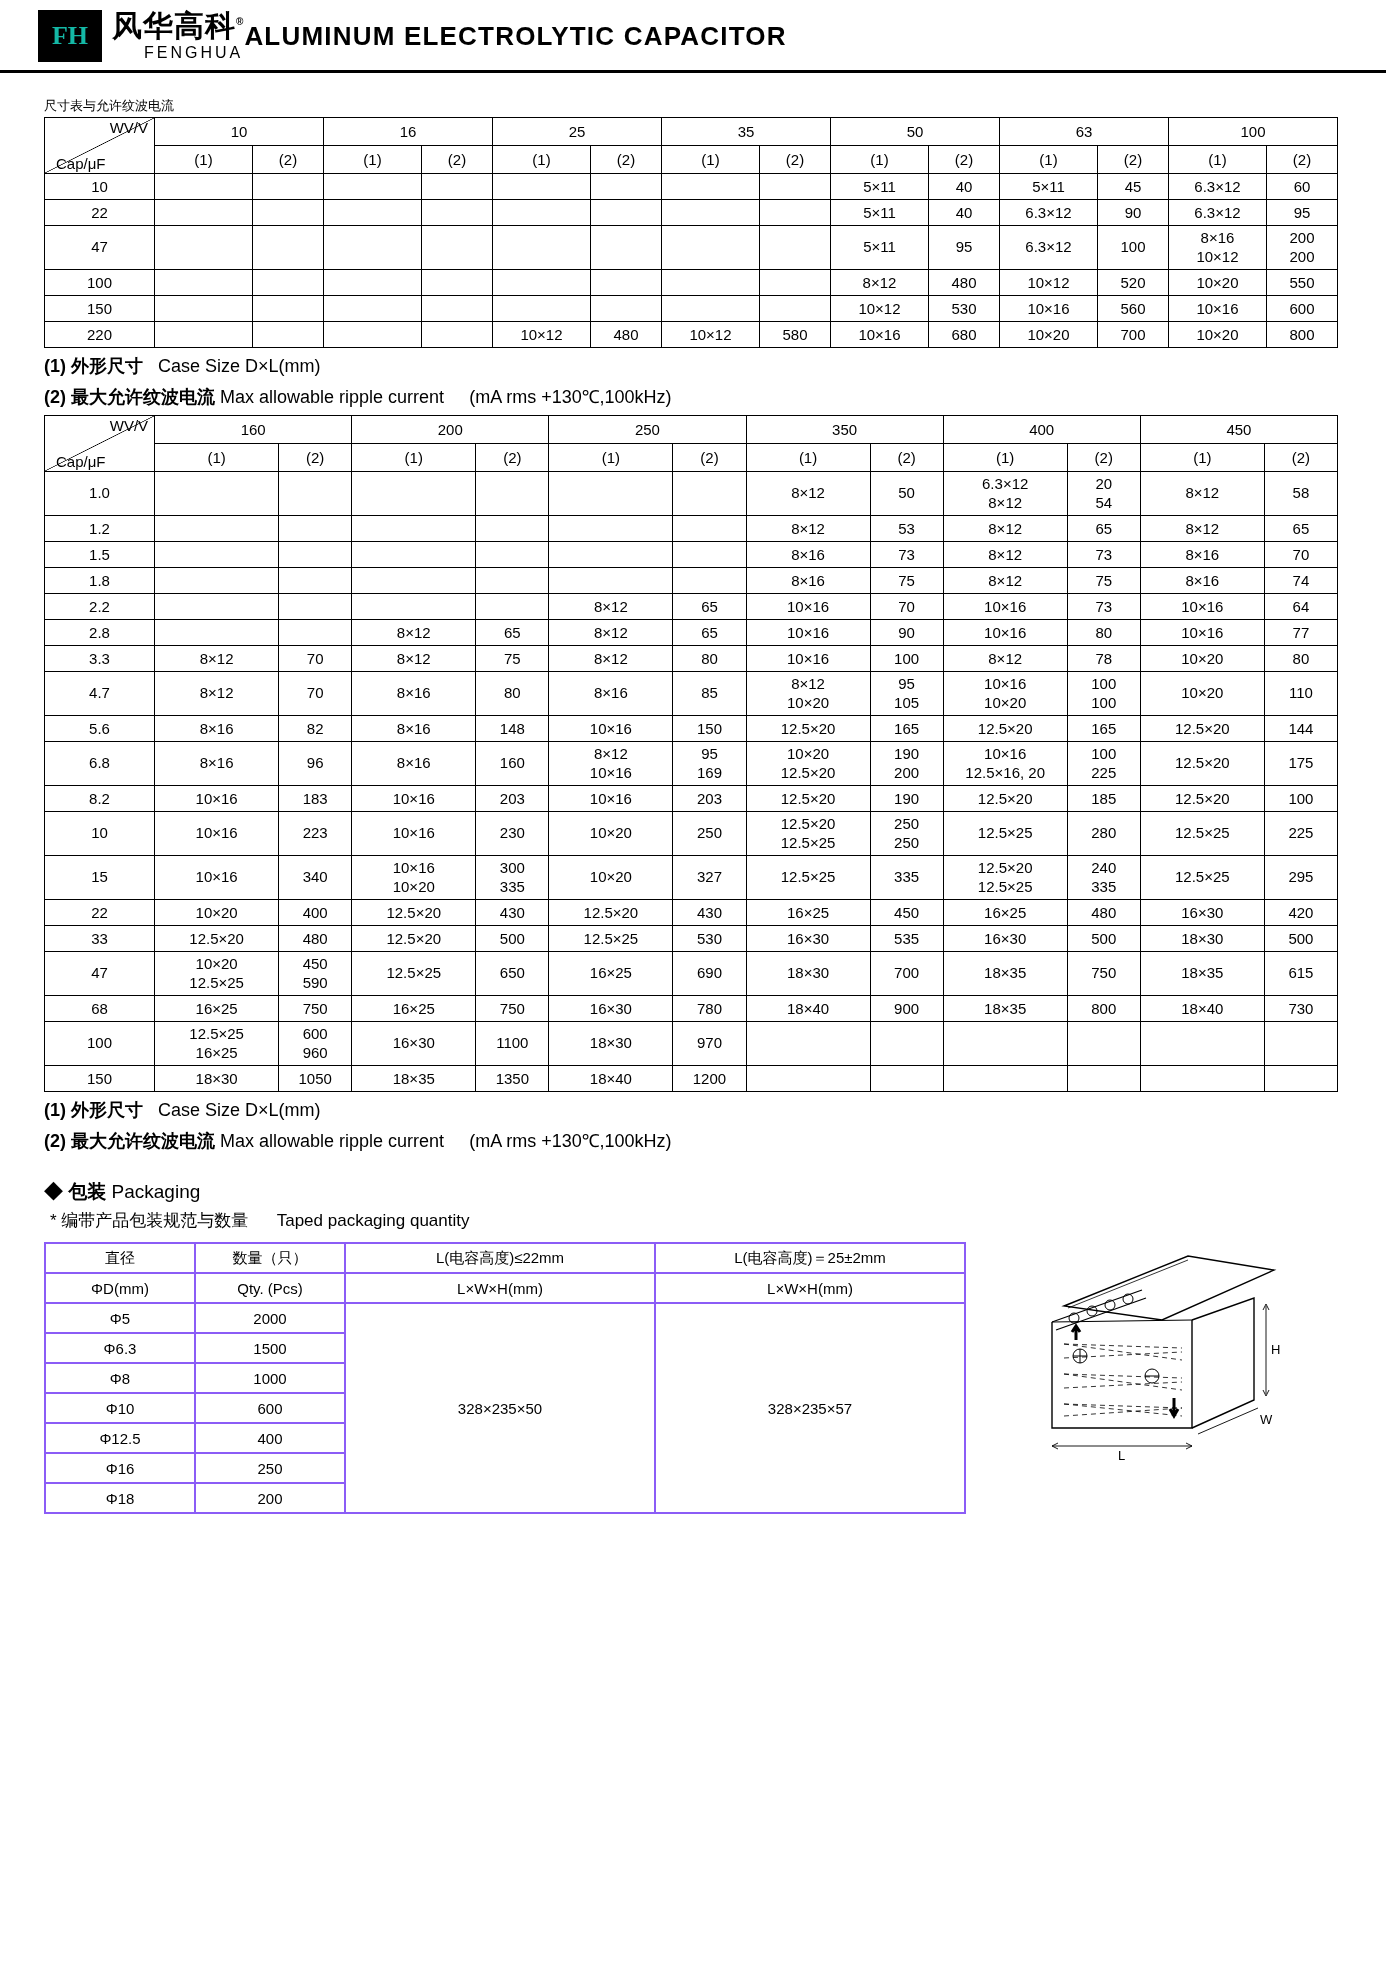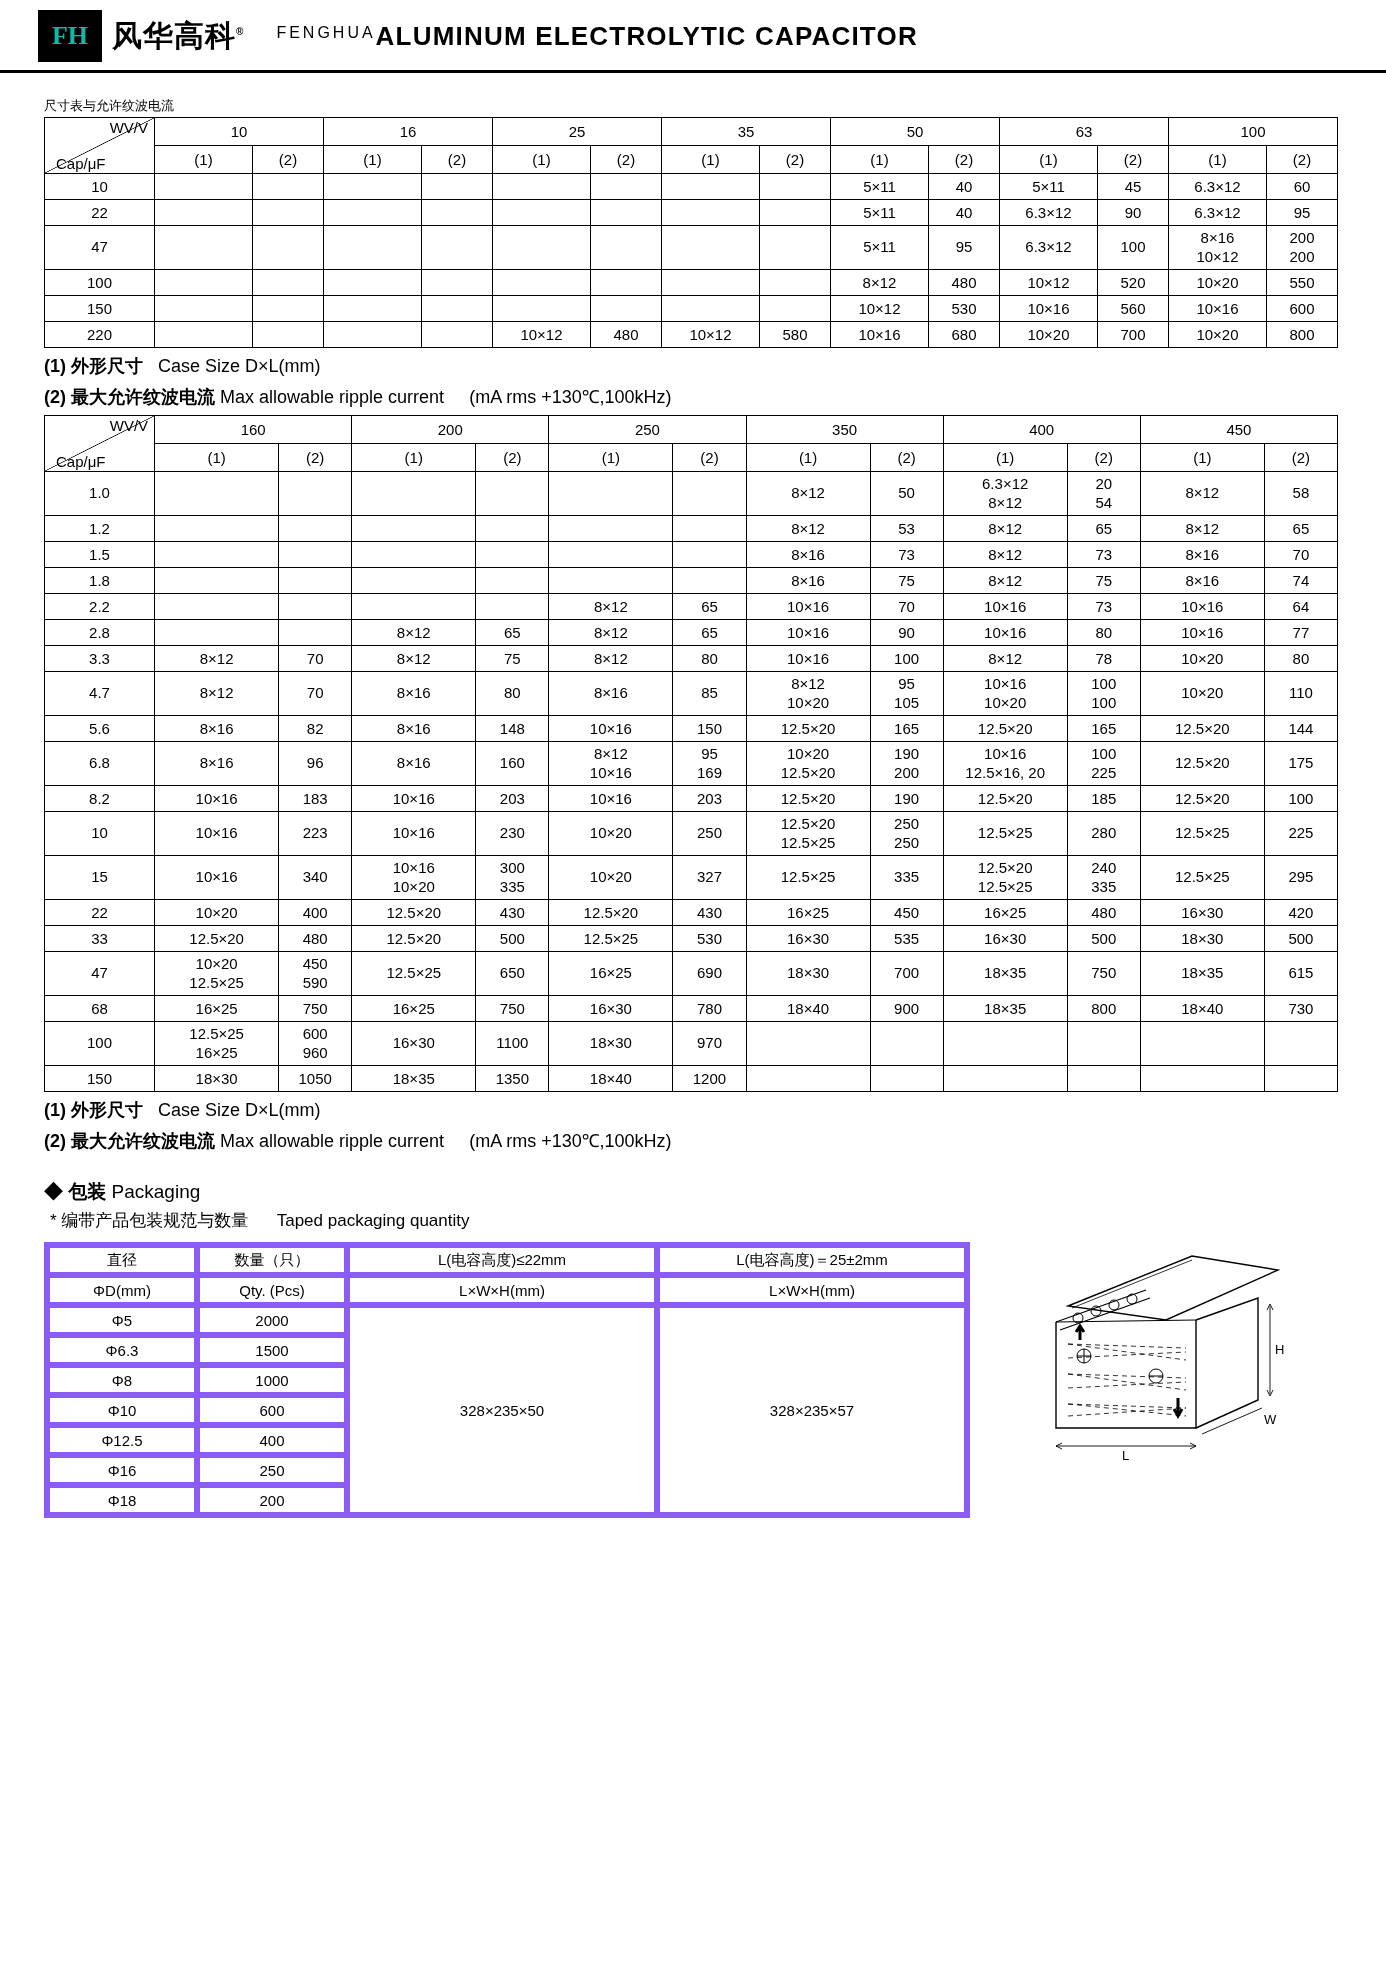--- a/index.html
+++ b/index.html
@@ -21,21 +21,21 @@
   }
   .logo-wrap{display:flex;align-items:center;gap:10px;flex:0 0 auto;}
   .logo-mark{
     width:64px;height:52px;background:#000;position:relative;flex:0 0 auto;
   }
   .logo-mark .fh{
     position:absolute;inset:6px;
     display:flex;align-items:center;justify-content:center;
     color:#14b8a6;font-weight:bold;font-size:26px;font-family:"Liberation Serif",serif;
   }
-  .logo-text{display:flex;justify-content:center;line-height:1;}
+  .logo-text{display:flex;flex-direction:column;justify-content:center;line-height:1;}
   .logo-cn{font-size:30px;font-weight:bold;letter-spacing:1px;}
   .logo-en{font-size:16px;font-weight:normal;letter-spacing:3px;margin-top:4px;margin-left:32px;}
   .logo-reg{font-size:10px;vertical-align:super;}
   .header-title{
     flex:1 1 auto;
     font-size:26px;font-weight:bold;letter-spacing:1.2px;
     padding-right:20px;
   }
 
   
@@ -69,21 +69,21 @@
   .notes{margin:6px 0 0 0;}
   .note{font-size:18px;margin:6px 0;}
   .note .cn{font-weight:bold;}
 
   
   .pack-head{font-size:19px;font-weight:bold;margin:26px 0 4px 0;}
   .pack-sub{font-size:17px;margin:2px 0 10px 6px;}
   .pack-row{display:flex;align-items:flex-start;gap:26px;}
   table.pack{border-collapse:collapse;table-layout:fixed;width:920px;}
   table.pack td{
-    border:6px solid #8b5cf6;text-align:center;vertical-align:middle;
+    border:2px solid #8b5cf6;text-align:center;vertical-align:middle;
     font-size:15px;height:30px;padding:1px 2px;box-sizing:border-box;
   }
   .box-fig{width:300px;padding-top:6px;}
 </style>
 </head>
 <body>
 
 <div class="page">
 
   <div class="header">

